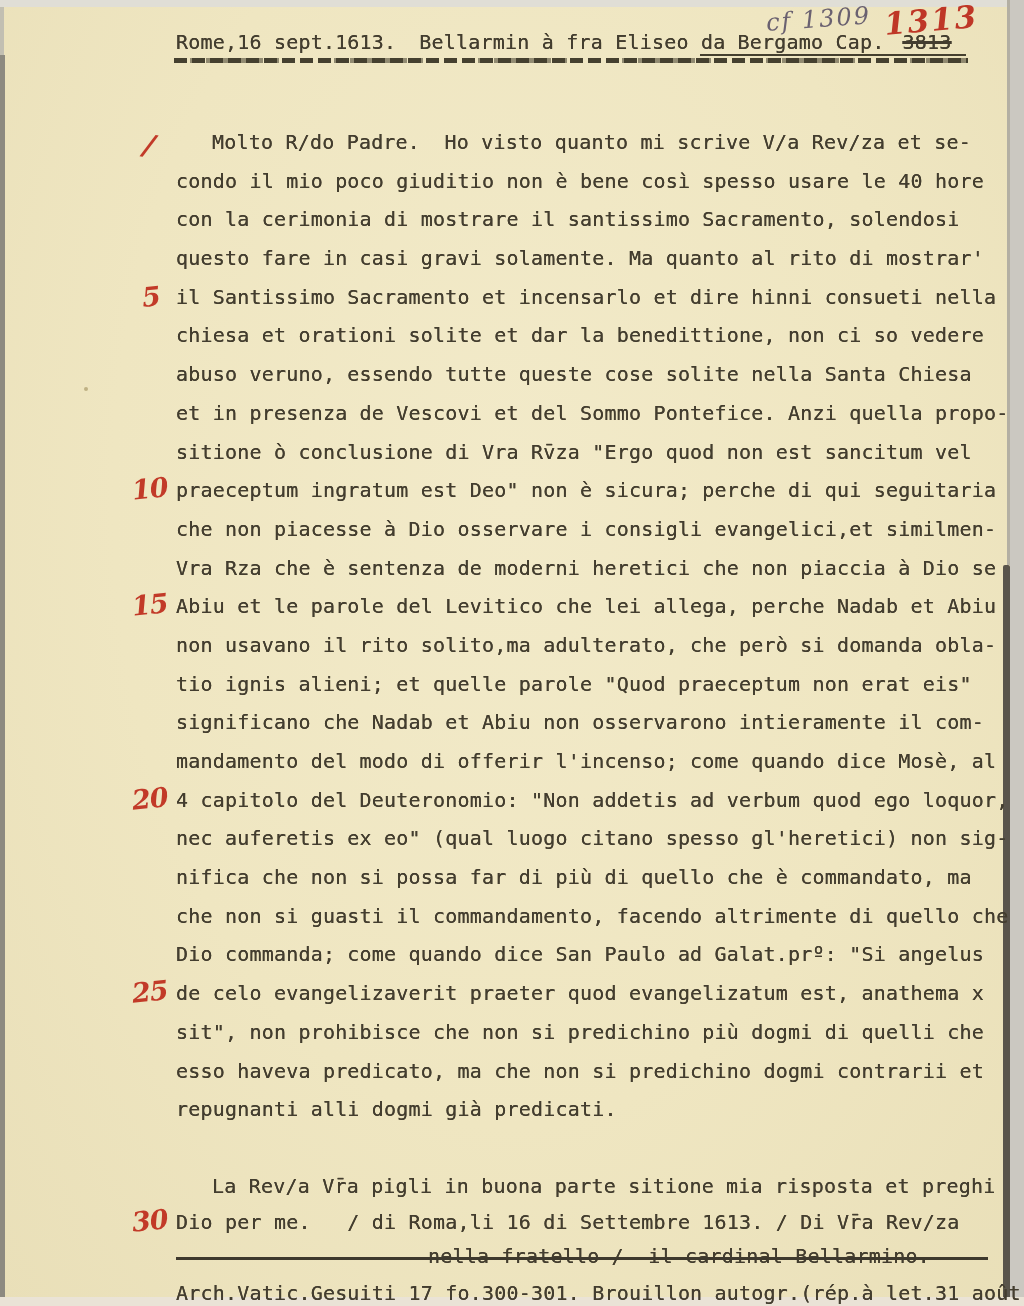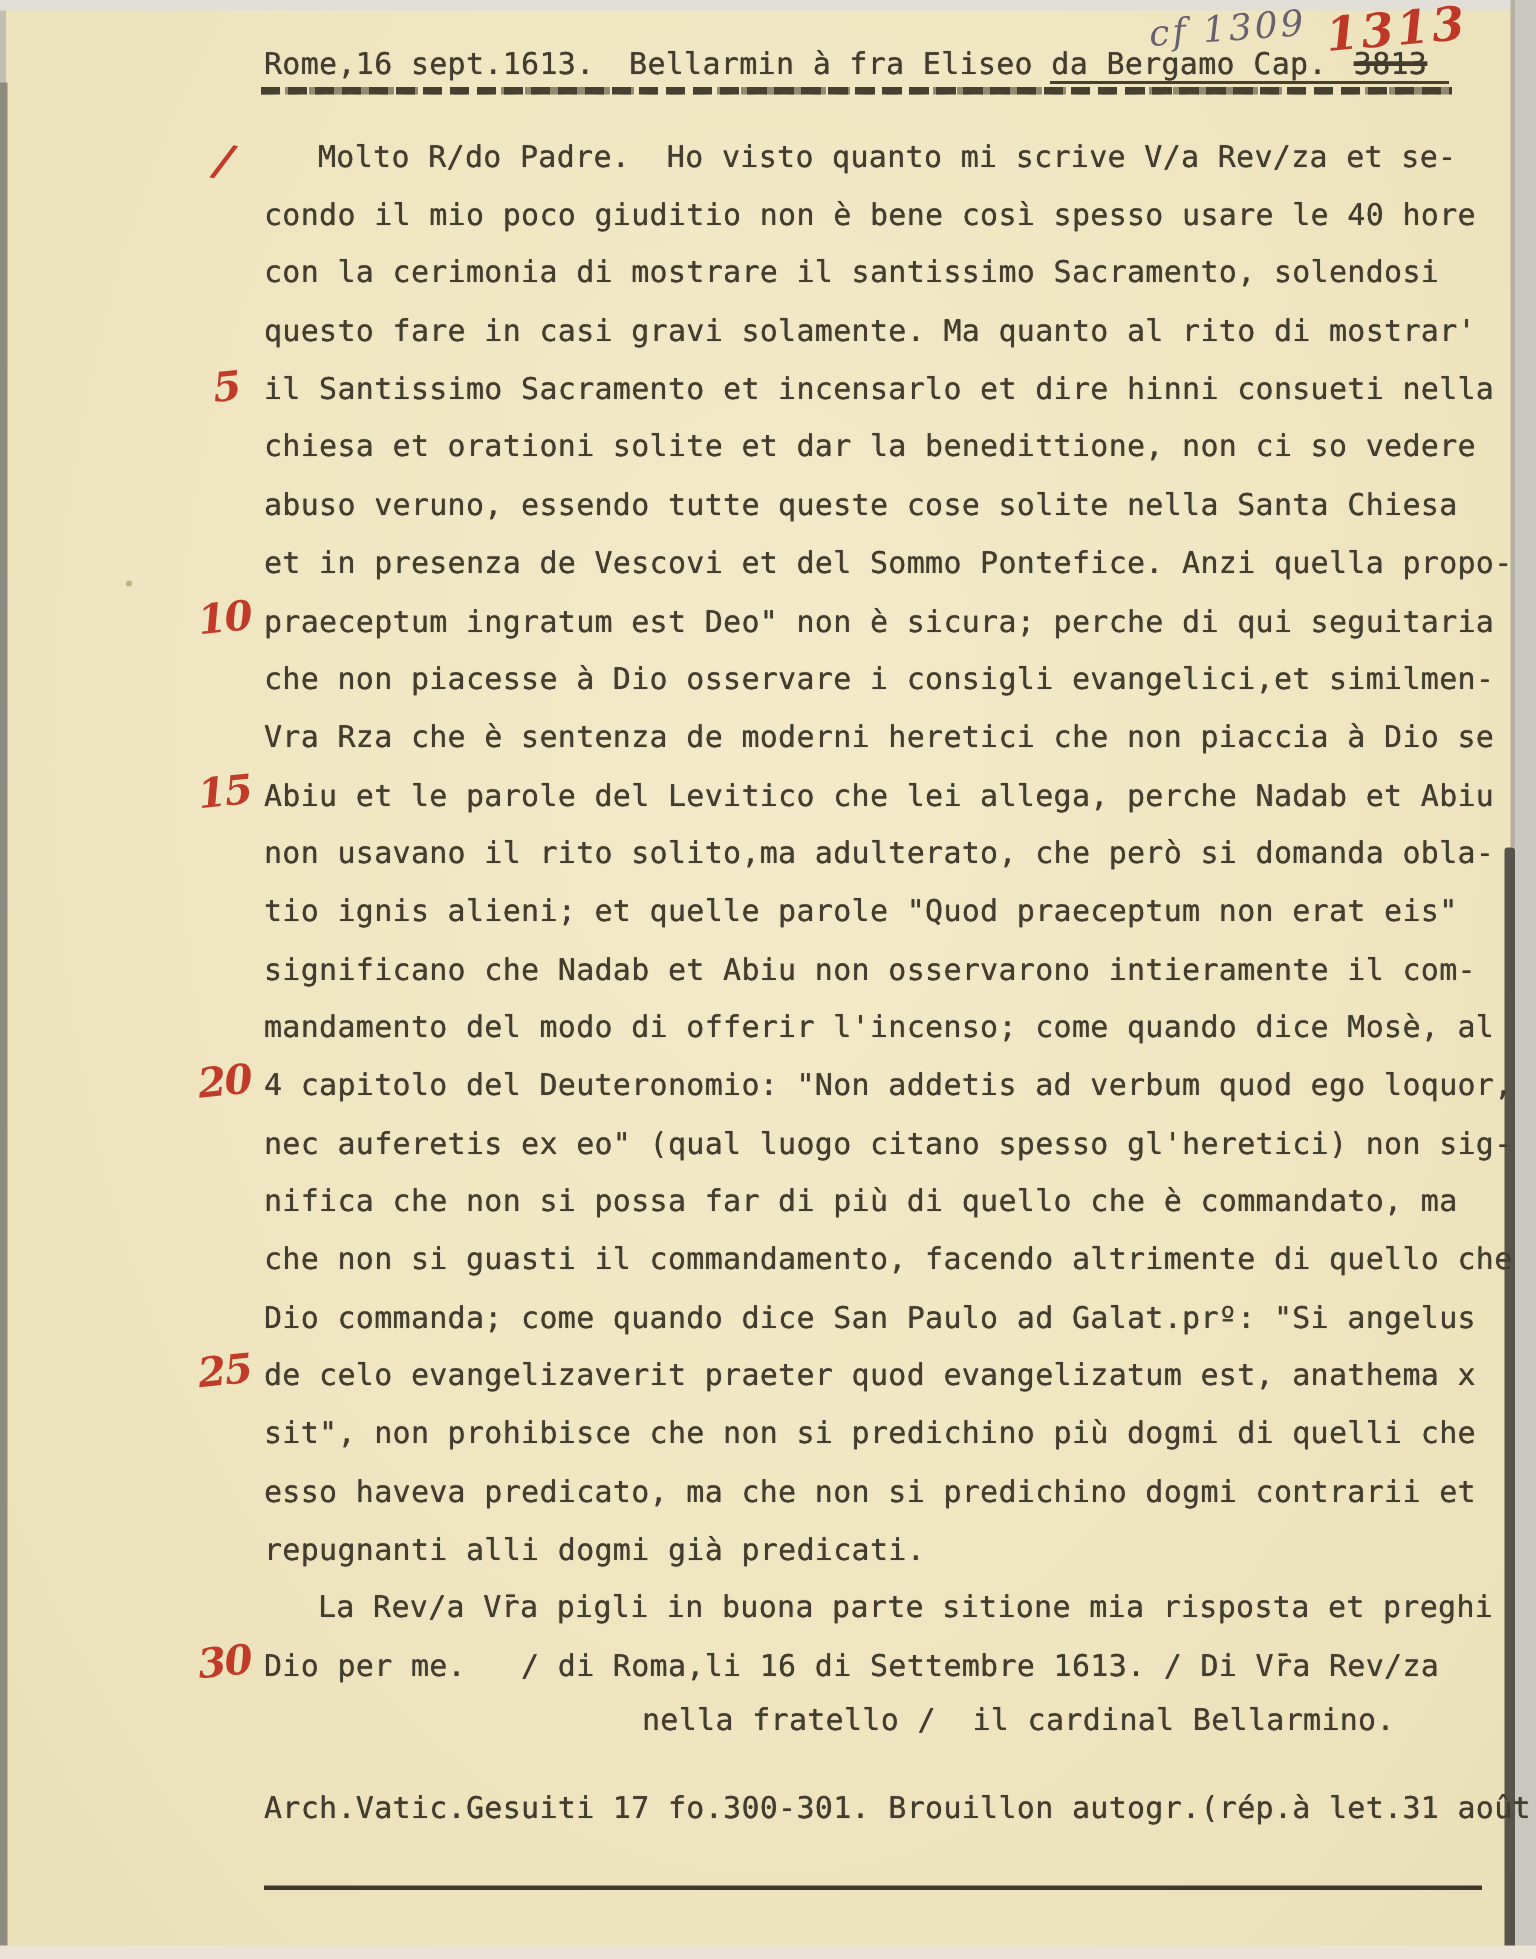--- a/index.html
+++ b/index.html
@@ -49,38 +49,38 @@
     transform:rotate(-5deg); letter-spacing:2px;
   }
 
   
   .letter-body { position:absolute; left:176px; top:92px; width:812px; }
   .line { position:relative; height:38.7px; }
   .line:nth-child(27) { height:36px; }
   .line:nth-child(28) { height:34px; }
   .line:nth-child(29) { height:29px; }
   .line:nth-child(30) { height:28px; }
-  .line.indent .ltext { padding-left:36px; }
+  .line.indent .ltext { padding-left:36px;margin-top:38px; }
   .line.signature .ltext { padding-left:252px; }
   .ltext {
     display:block; white-space:pre; font-size:20px; line-height:25px;
     color:#433d2f; letter-spacing:0.2px; text-shadow: 0 0 0.5px #47412f;
   }
   .mark {
     position:absolute; font-family:"DejaVu Serif",serif; font-style:italic;
     font-weight:bold; color:#c23a28; transform:rotate(-6deg);
   }
   .mark.m2 { left:-44px; top:-5px; font-size:27px; letter-spacing:-1px; }
   .mark.m1 { left:-34px; top:-4px; font-size:27px; }
   .mark.slash { left:-32px; top:-2px; font-size:29px; transform:rotate(10deg); }
 
   
   .footer-rule { position:absolute; left:176px; top:1257px; width:812px; height:3px; background:#3e392d; }
   .footer-text {
-    position:absolute; left:176px; top:1193px; white-space:pre;
+    position:absolute; left:176px; top:1281px; white-space:pre;
     font-size:20px; color:#433d2f; letter-spacing:0.2px; text-shadow:0 0 0.5px #433d2f;
   }
 </style>
 </head>
 <body>
 
 <div class="page">
 
   <div class="edge-top"></div>
   <div class="edge-left-soft"></div>
@@ -118,20 +118,23 @@
       <div class="line">
         <span class="ltext">chiesa et orationi solite et dar la benedittione, non ci so vedere</span>
       </div>
       <div class="line">
         <span class="ltext">abuso veruno, essendo tutte queste cose solite nella Santa Chiesa</span>
       </div>
       <div class="line">
         <span class="ltext">et in presenza de Vescovi et del Sommo Pontefice. Anzi quella propo-</span>
       </div>
       <div class="line">
+        <span class="ltext">sitione ò conclusione di Vra Rv̄za "Ergo quod non est sancitum vel</span>
+      </div>
+      <div class="line">
         <span class="mark m2">10</span>
         <span class="ltext">praeceptum ingratum est Deo" non è sicura; perche di qui seguitaria</span>
       </div>
       <div class="line">
         <span class="ltext">che non piacesse à Dio osservare i consigli evangelici,et similmen-</span>
       </div>
       <div class="line">
         <span class="ltext">Vra Rza che è sentenza de moderni heretici che non piaccia à Dio se</span>
       </div>
       <div class="line">

